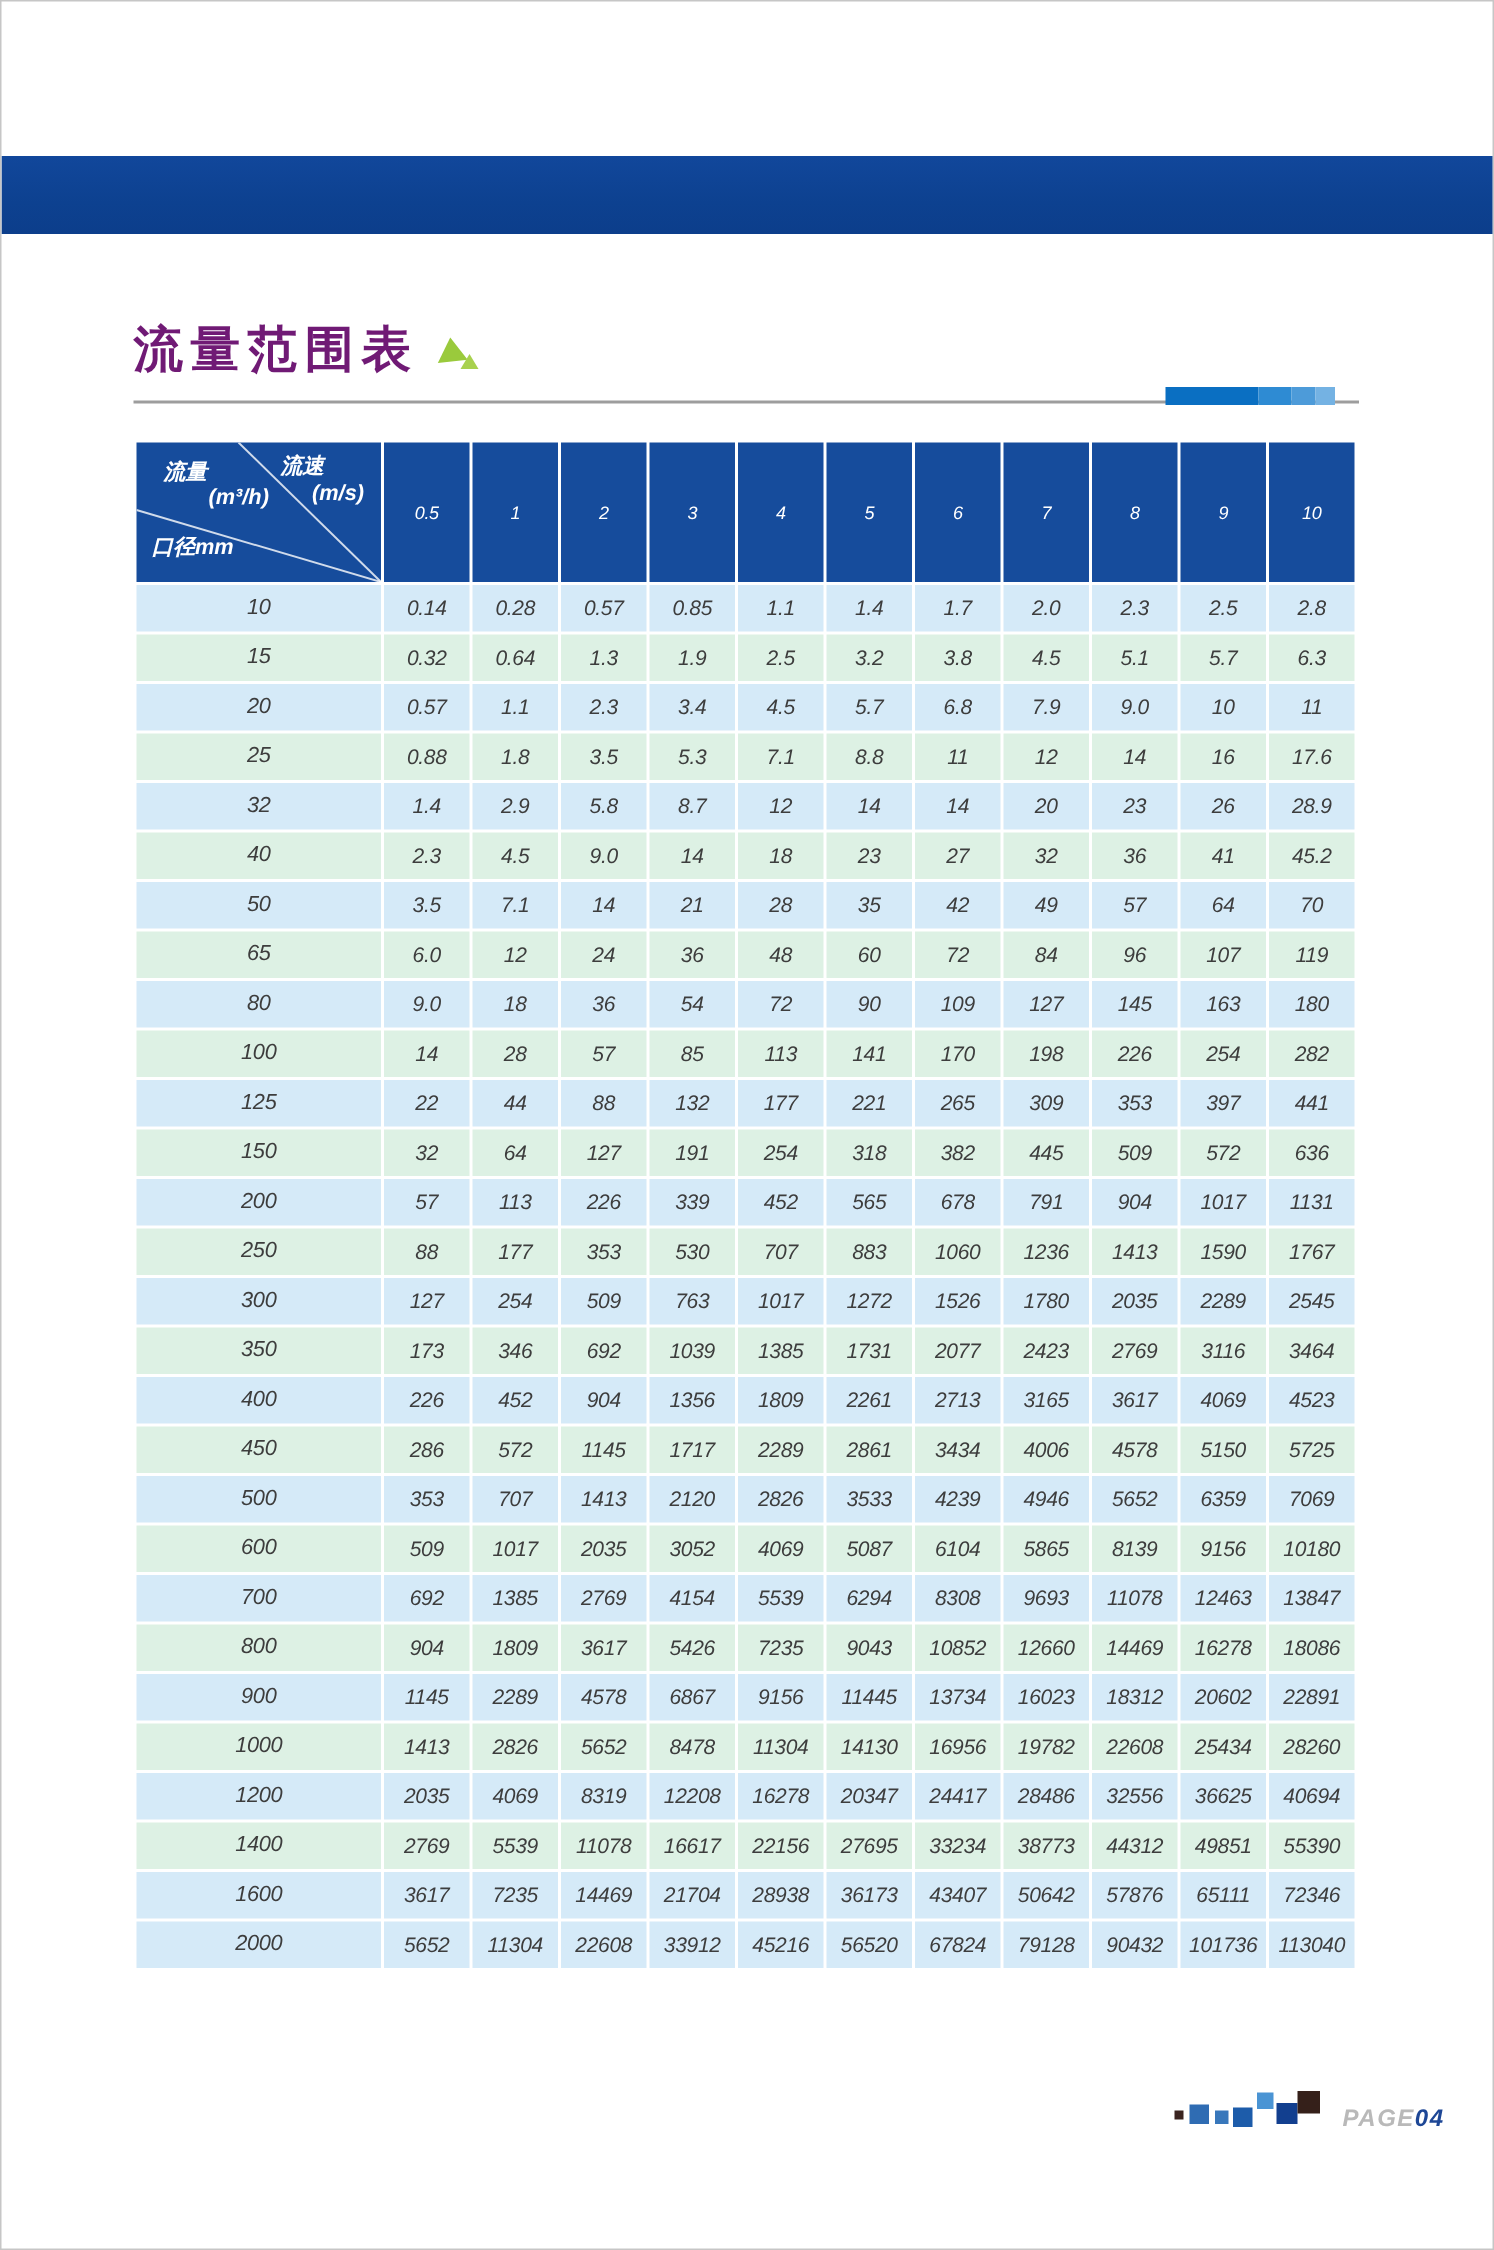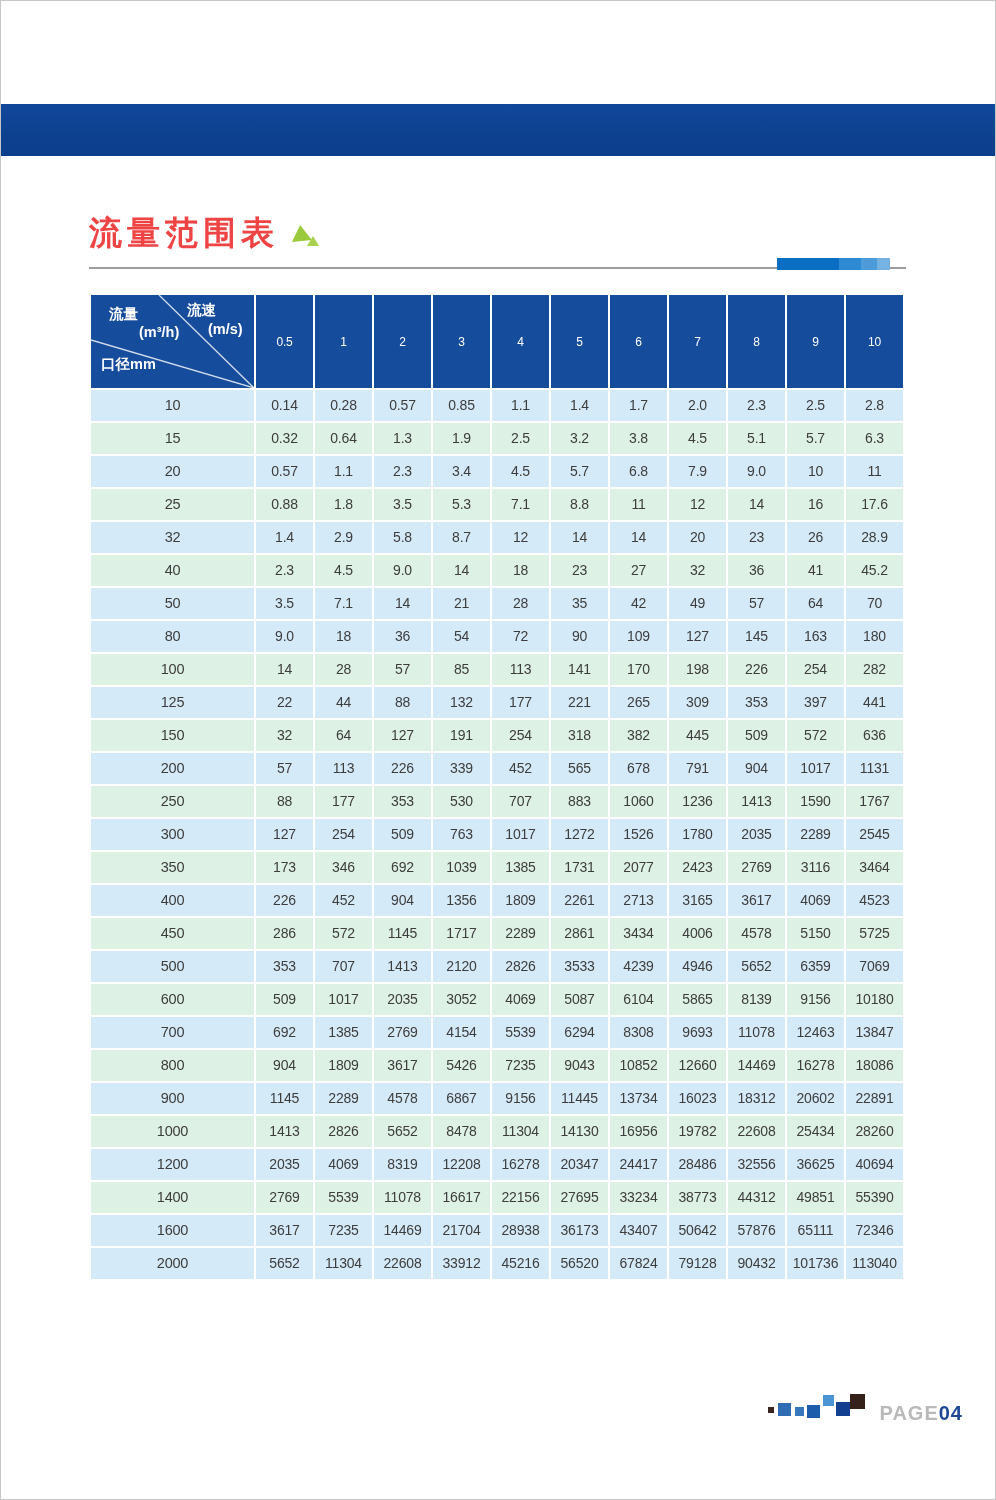--- a/index.html
+++ b/index.html
@@ -4,38 +4,38 @@
 <style>
   html,body{margin:0;padding:0;background:#e8e8e8;}
   .page{position:relative;width:996px;height:1500px;background:#ffffff;
         border:1px solid #c6c6c6;box-sizing:border-box;overflow:hidden;
         font-family:"Liberation Sans",sans-serif;}
   .top-band{position:absolute;left:0;top:103px;width:996px;height:52px;
         background:linear-gradient(180deg,#11479b 0%,#0d4190 60%,#0c3e8b 100%);}
   
   .title-wrap{position:absolute;left:88px;top:214px;display:flex;align-items:flex-start;}
   .page-title{margin:0;font-family:"DejaVu Serif","Liberation Serif",serif;
-        font-weight:bold;font-size:33px;line-height:36px;color:#ef4444;letter-spacing:5px;}
+        font-weight:bold;font-size:33px;line-height:36px;color:#701a75;letter-spacing:5px;}
   .tri-icon{position:relative;width:34px;height:30px;margin-left:10px;margin-top:6px;}
   .tri-big{position:absolute;left:2px;top:4px;width:0;height:0;
         border-left:10px solid transparent;border-right:10px solid transparent;
         border-bottom:16px solid #9aca3c;transform:rotate(-6deg);}
   .tri-small{position:absolute;left:18px;top:15px;width:0;height:0;
         border-left:6px solid transparent;border-right:6px solid transparent;
         border-bottom:10px solid #a8d14e;}
   .title-rule{position:absolute;left:88px;top:266px;width:817px;height:2px;background:#9d9d9d;}
   .accent-bar{position:absolute;right:16px;top:-9px;height:12px;display:flex;}
   .accent-bar span{display:block;height:12px;}
   .seg1{width:62px;background:#0a6fc2;}
   .seg2{width:22px;background:#2e8bd3;}
   .seg3{width:16px;background:#4d9bd9;}
   .seg4{width:13px;background:#74b2e3;}
   
   table.flow{position:absolute;left:88px;top:292px;border-collapse:separate;
-        border-spacing:2px;table-layout:fixed;}
+        border-spacing:2px;table-layout:fixed;font-style:italic;}
   col.dia-col{width:163px;}
   col.val-col{width:57px;}
   th{background:#164c9c;color:#ffffff;font-weight:normal;}
   th.vel-th{height:91px;font-size:12px;vertical-align:middle;text-align:center;letter-spacing:-0.2px;}
   th.corner{position:relative;padding:0;height:91px;}
   .corner svg{position:absolute;left:0;top:0;width:100%;height:100%;}
   .corner .clbl{position:absolute;color:#fff;font-size:14.5px;font-weight:bold;white-space:nowrap;}
   .lbl-flow{left:18px;top:10px;}
   .lbl-flow-unit{left:48px;top:29px;font-weight:normal;}
   .lbl-vel{left:96px;top:6px;}
@@ -50,21 +50,21 @@
   .footer{position:absolute;right:32px;bottom:76px;height:32px;display:flex;align-items:flex-end;}
   .mosaic{position:relative;width:112px;height:32px;margin-right:6px;}
   .mosaic span{position:absolute;display:block;}
   .sq1{left:6px;top:16px;width:6px;height:6px;background:#3a2420;}
   .sq2{left:16px;top:12px;width:13px;height:13px;background:#2f6cb3;}
   .sq3{left:33px;top:16px;width:9px;height:9px;background:#3877bb;}
   .sq4{left:45px;top:14px;width:13px;height:13px;background:#1d5caa;}
   .sq5{left:61px;top:4px;width:11px;height:11px;background:#4a94d4;}
   .sq6{left:74px;top:11px;width:14px;height:14px;background:#123f8f;}
   .sq7{left:88px;top:3px;width:15px;height:15px;background:#35201a;}
-  .page-text{font-size:20px;line-height:20px;letter-spacing:1px;white-space:nowrap;}
+  .page-text{font-style:italic;font-size:16px;line-height:20px;letter-spacing:1px;white-space:nowrap;}
   .page-word{color:#b9b9b9;font-weight:bold;}
   .page-num{color:#1e4796;font-weight:bold;}
 </style>
 </head>
 <body>
 
 <div class="page">
 
   <div class="top-band"></div>
 
@@ -218,20 +218,34 @@
           <td>14</td>
           <td>21</td>
           <td>28</td>
           <td>35</td>
           <td>42</td>
           <td>49</td>
           <td>57</td>
           <td>64</td>
           <td>70</td>
         </tr>
+        <tr class="green">
+          <td class="dia-td">65</td>
+          <td>6.0</td>
+          <td>12</td>
+          <td>24</td>
+          <td>36</td>
+          <td>48</td>
+          <td>60</td>
+          <td>72</td>
+          <td>84</td>
+          <td>96</td>
+          <td>107</td>
+          <td>119</td>
+        </tr>
         <tr class="blue">
           <td class="dia-td">80</td>
           <td>9.0</td>
           <td>18</td>
           <td>36</td>
           <td>54</td>
           <td>72</td>
           <td>90</td>
           <td>109</td>
           <td>127</td>

